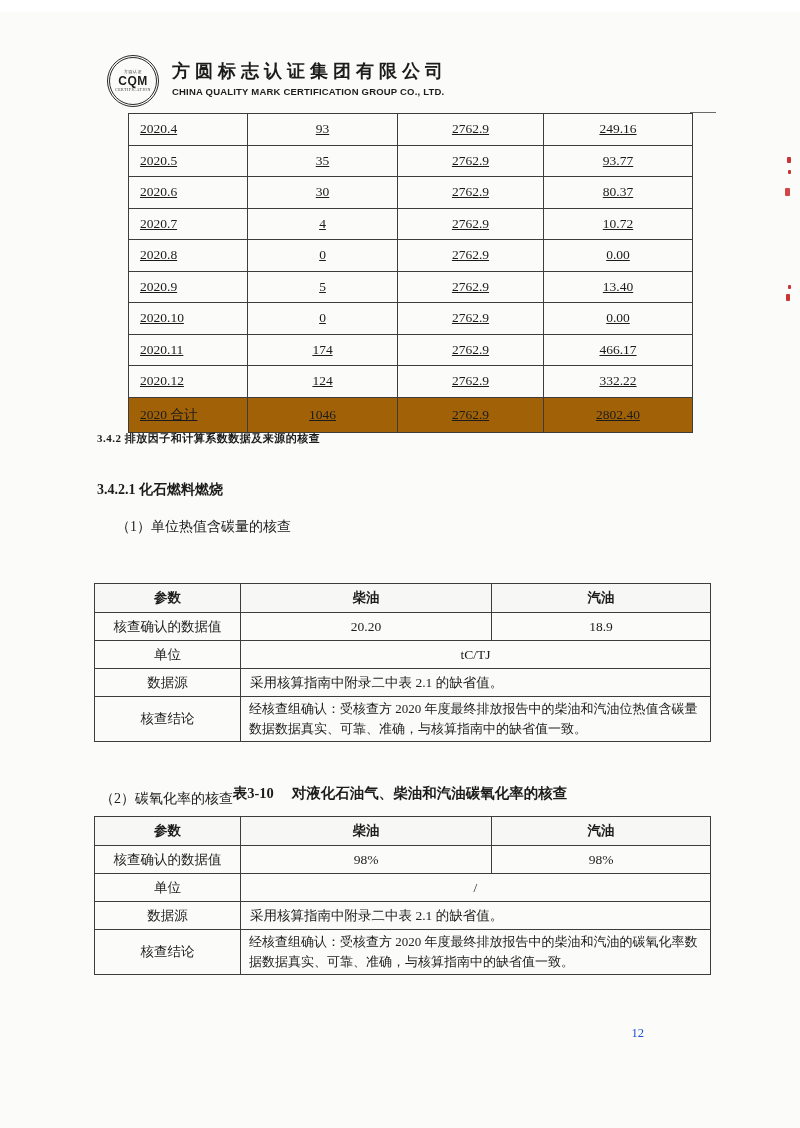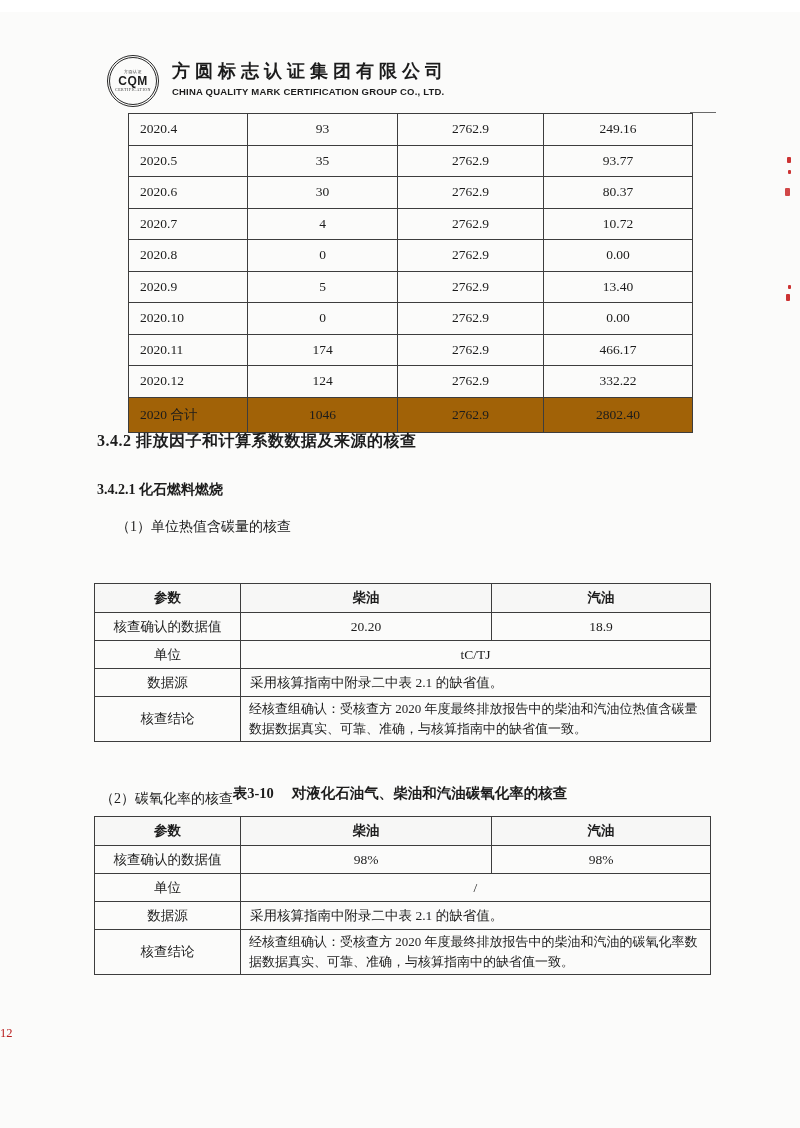--- a/index.html
+++ b/index.html
@@ -13,50 +13,50 @@
   .logo .tiny{font-size:4px;line-height:4px;letter-spacing:.5px;color:#333;}
   .co{position:absolute;left:172px;top:59px;}
   .co-cn{font-size:18px;font-weight:bold;letter-spacing:5px;white-space:nowrap;}
   .co-en{font-size:9.5px;font-weight:bold;margin-top:3px;letter-spacing:.2px;font-family:"Liberation Sans",sans-serif;white-space:nowrap;}
 
   
   table{border-collapse:collapse;table-layout:fixed;}
   td,th{border:1px solid #3d3d3d;font-weight:normal;font-size:13.5px;padding:0 4px;box-sizing:border-box;}
 
   
-  .monthly{position:absolute;left:128px;top:113px;}
+  .monthly{position:absolute;left:128px;top:113px;text-decoration:underline;}
   .monthly table{width:564px;border:1.5px solid #333;}
   .monthly td{height:31.5px;text-align:center;}
   .monthly td.c1{text-align:left;padding-left:11px;}
   .monthly tr.total td{background:#a16207;height:35px;}
   .monthly col.w1{width:119px}.monthly col.w2{width:150px}.monthly col.w3{width:146px}.monthly col.w4{width:149px}
   .artifact-line{position:absolute;left:690px;top:112px;width:26px;height:1px;background:#6a6a6a;}
 
   
-  .h-sec{position:absolute;left:97px;top:431px;font-size:16px;font-weight:bold;letter-spacing:.5px;}
+  .h-sec{position:absolute;left:97px;top:431px;font-size:11px;font-weight:bold;letter-spacing:.5px;}
   .h-sub{position:absolute;left:97px;top:481px;font-size:14px;font-weight:bold;}
   .h-item1{position:absolute;left:116px;top:518px;font-size:14px;}
   .h-item2{position:absolute;left:100px;top:752px;font-size:14px;margin-top:38px;}
   .cap{position:absolute;left:0;width:800px;text-align:center;font-weight:bold;font-size:14.5px;}
   .cap39{top:549px;} .cap310{top:784px;}
   .cap .no{margin-right:18px;}
 
   
   .vtab{position:absolute;left:94px;}
   .t39{top:583px;} .t310{top:816px;}
   .vtab table{width:616px;border:1.5px solid #333;}
   .vtab col.p{width:146px}.vtab col.d{width:251px}.vtab col.g{width:219px}
   .vtab .hd td{height:29px;text-align:center;font-weight:bold;background:#f7f7f6;}
   .vtab .r td{height:28px;text-align:center;}
   .vtab td.lbl{text-align:center;}
   .vtab td.left{text-align:left;padding-left:9px;}
   .vtab .concl td{height:44px;}
   .vtab td.ctext{text-align:left;padding:2px 8px;font-size:13px;line-height:1.55;}
 
-  .pageno{position:absolute;left:0;top:1026px;width:644px;text-align:left;font-size:12.5px;color:#b91c1c;}
+  .pageno{position:absolute;left:0;top:1026px;width:644px;text-align:right;font-size:12.5px;color:#1d4ed8;}
 
   
   .speck{position:absolute;background:#cc3333;border-radius:1px;}
   .s1{left:787px;top:157px;width:4px;height:6px;}
   .s2{left:788px;top:170px;width:3px;height:4px;}
   .s3{left:785px;top:188px;width:5px;height:8px;opacity:.9;}
   .s4{left:788px;top:285px;width:3px;height:4px;}
   .s5{left:786px;top:294px;width:4px;height:7px;}
 </style>
 </head>

